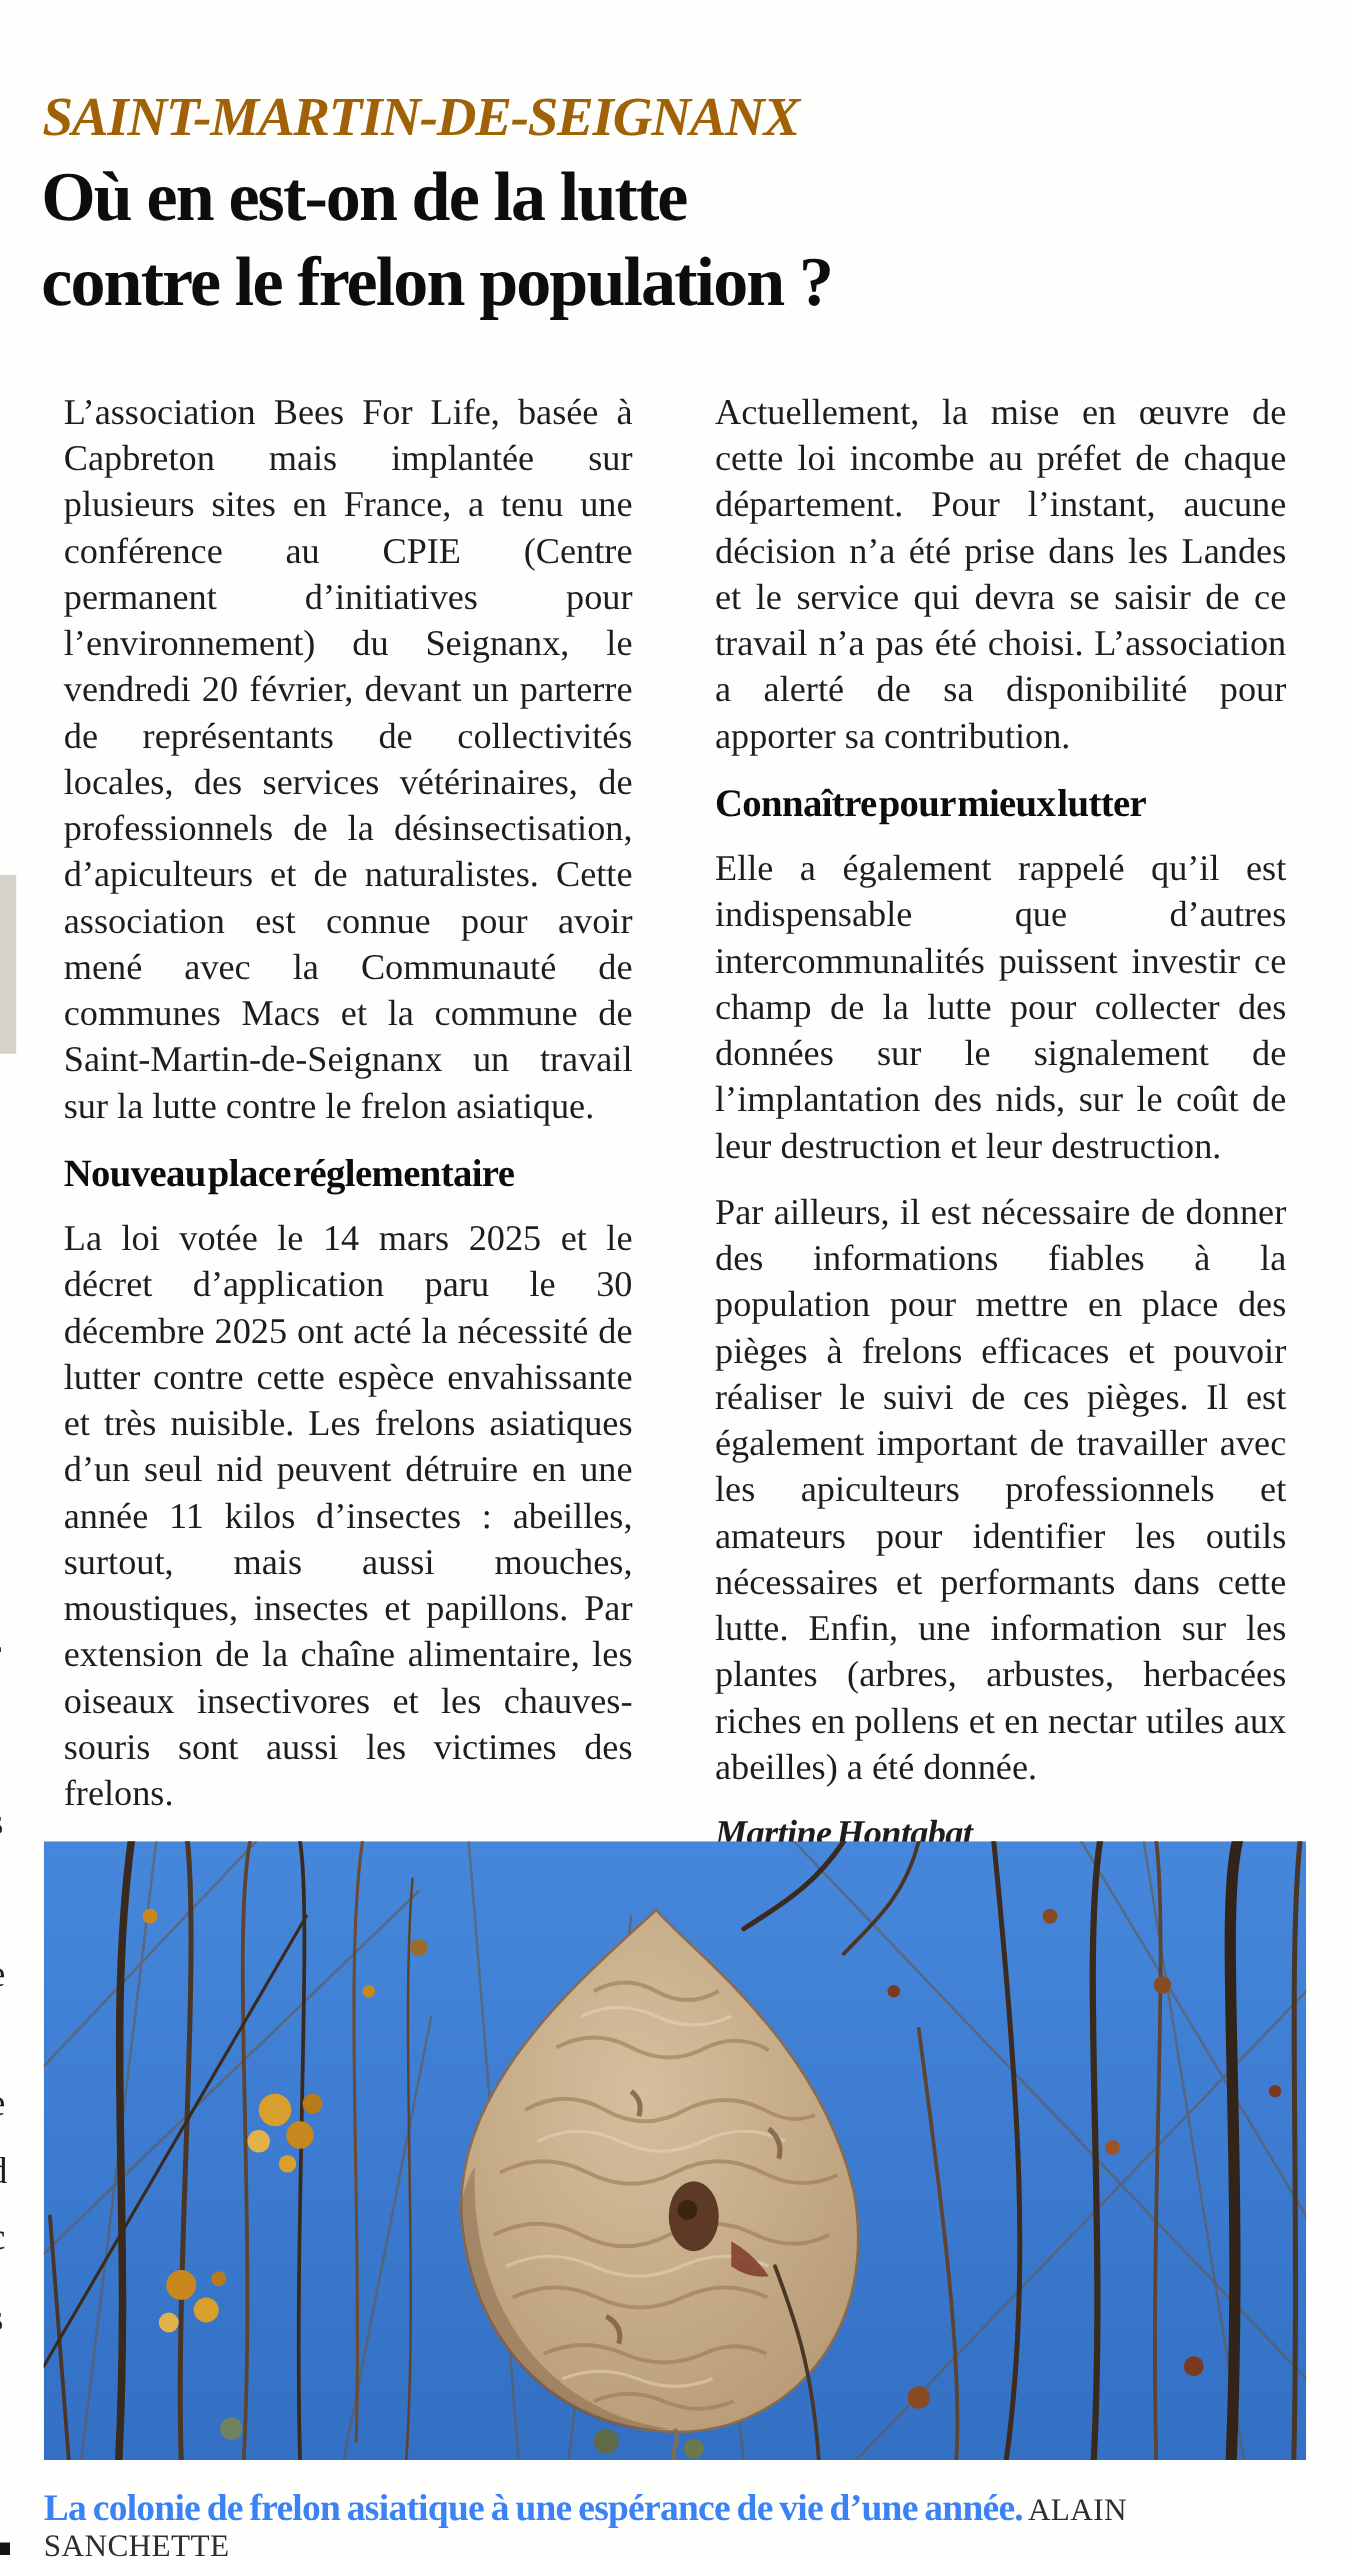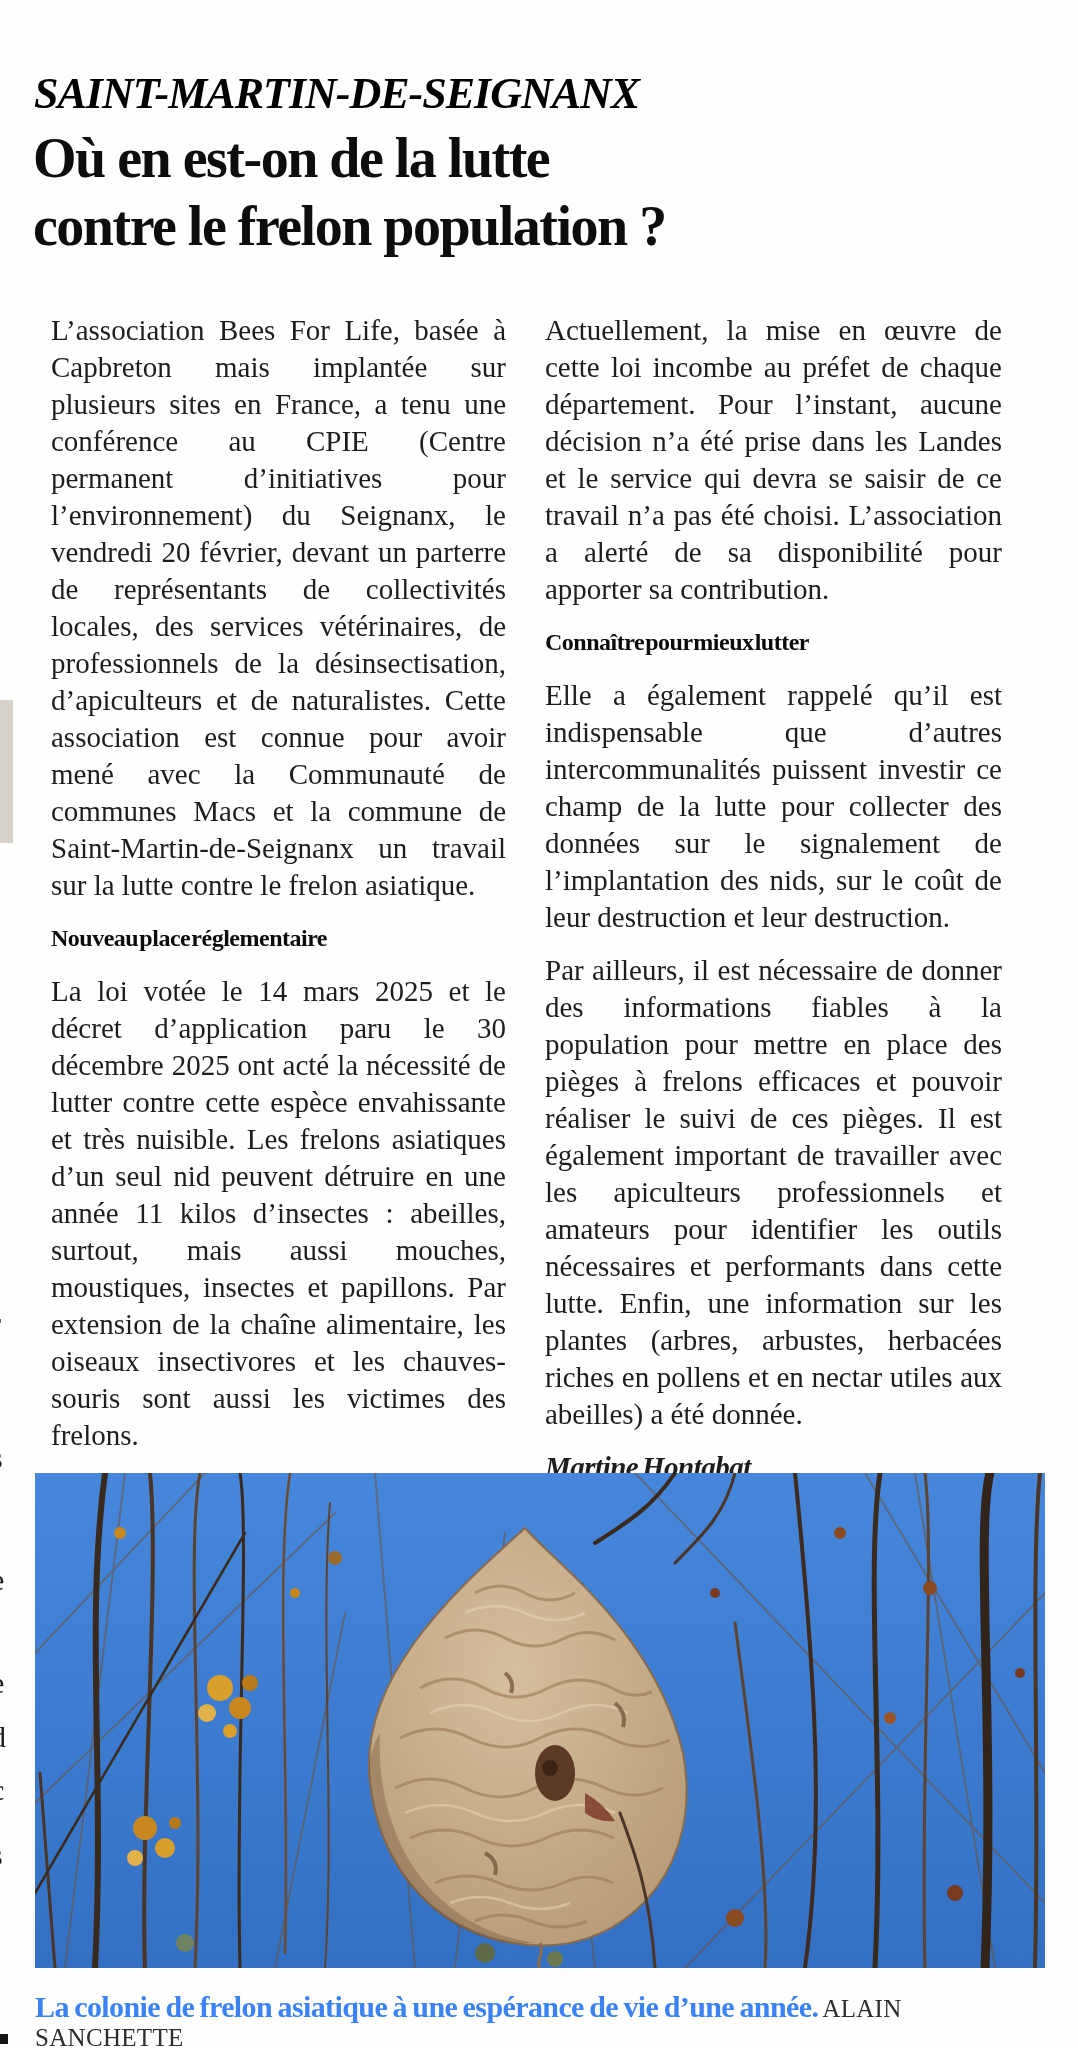--- a/index.html
+++ b/index.html
@@ -13,44 +13,44 @@
   }
   .headline{
     position:absolute;left:33px;top:124px;margin:0;
     font-size:56px;line-height:68px;font-weight:bold;color:#0d0d0d;letter-spacing:-1.5px;
   }
   .col{
     position:absolute;top:296px;font-size:29px;line-height:37px;
     text-align:justify;color:#1d1d1d;
   }
   .col1{left:35px;width:487px;}
-  .col2{left:529px;width:489px;}
+  .col2{left:556px;width:489px;}
   .col p{margin:16px;}
   .subhead{
-    font-size:24px;font-weight:bold;color:#0c0c0c;margin:27px 0 7px 0;
+    font-size:31px;font-weight:bold;color:#0c0c0c;margin:27px 0 7px 0;
     letter-spacing:-0.5px;word-spacing:-0.18em;text-align:left;
   }
   .byline{font-weight:bold;margin-top:5px;text-align:left;letter-spacing:-0.5px;word-spacing:-0.1em;font-style:italic;}
   .photo{
     position:absolute;left:35px;top:1473px;width:1010px;height:495px;margin:0;
   }
   .photo svg{display:block;}
   .caption{position:absolute;left:35px;top:1990px;width:1012px;}
   .cap-main{font-weight:bold;font-size:30px;color:#3b82f6;letter-spacing:-0.6px;word-spacing:-0.05em;}
   .cap-credit{font-size:25px;color:#2e2e2e;letter-spacing:0.3px;word-spacing:0.05em;}
   .edge-strip{position:absolute;left:0;top:700px;width:13px;height:143px;background:#d6d2c9;}
   .edge-frag{position:absolute;left:-9px;font-size:30px;color:#1d1d1d;line-height:1;}
   .corner-mark{position:absolute;left:0;top:2034px;width:8px;height:10px;background:#141414;}
 </style>
 </head>
 <body>
 
 <div class="page">
 
-  <div class="kicker" style="color: #000000;">SAINT-MARTIN-DE-SEIGNANX</div>
+  <div class="kicker" style="color: #a16207;">SAINT-MARTIN-DE-SEIGNANX</div>
 
   <h1 class="headline"><span>Où en est-on de la lutte</span><br><span>contre le frelon population ?</span></h1>
 
   <div class="col col1">
     <p>L’association Bees For Life, basée à Capbreton mais implantée sur plusieurs sites en France, a tenu une conférence au CPIE (Centre permanent d’initiatives pour l’environnement) du Seignanx, le vendredi 20 février, devant un parterre de représentants de collectivités locales, des services vétérinaires, de professionnels de la désinsectisation, d’apiculteurs et de naturalistes. Cette association est connue pour avoir mené avec la Communauté de communes Macs et la commune de Saint-Martin-de-Seignanx un travail sur la lutte contre le frelon asiatique.</p>
     <p class="subhead">Nouveau place réglementaire</p>
     <p>La loi votée le 14 mars 2025 et le décret d’application paru le 30 décembre 2025 ont acté la nécessité de lutter contre cette espèce envahissante et très nuisible. Les frelons asiatiques d’un seul nid peuvent détruire en une année 11 kilos d’insectes : abeilles, surtout, mais aussi mouches, moustiques, insectes et papillons. Par extension de la chaîne alimentaire, les oiseaux insectivores et les chauves-souris sont aussi les victimes des frelons.</p>
   </div>
 
   <div class="col col2">

